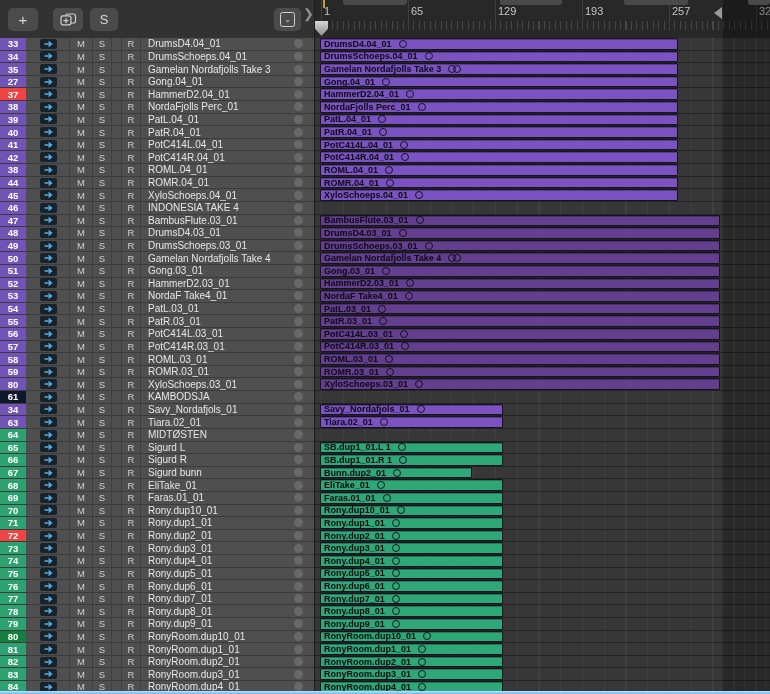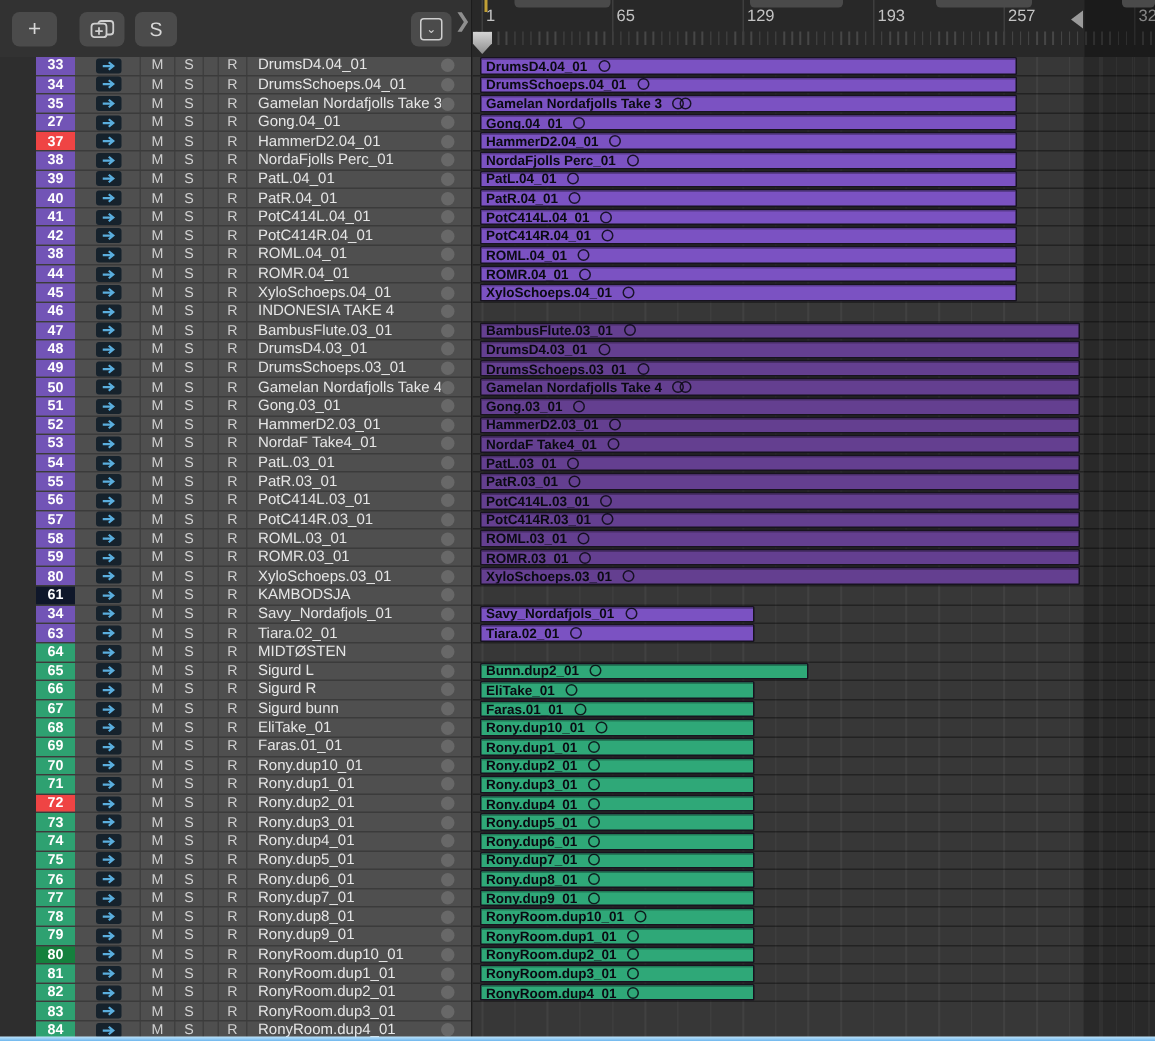--- a/index.html
+++ b/index.html
@@ -31,21 +31,21 @@
   #phtick{position:absolute;left:8px;top:0;width:2px;height:8px;background:#c2a035;}
   #endmarker{position:absolute;left:399px;top:7px;width:0;height:0;
      border-top:6px solid transparent;border-bottom:6px solid transparent;
      border-right:8px solid #9a9a9a;}
   
   .chrome{position:absolute;top:0;height:5px;background:#4a4a4a;border-radius:0 0 3px 3px;}
   
   #tracks{position:absolute;left:0;top:38px;width:315px;height:656px;overflow:hidden;
           border-right:1px solid #1c1c1c;box-sizing:border-box;--rh:12.6154px;}
   .trow{display:flex;align-items:center;height:12.6154px;background:#4f4f4f;
-        border-bottom:1px solid #3b3b3b;box-sizing:border-box;margin-left:24px;}
+        border-bottom:1px solid #3b3b3b;box-sizing:border-box;}
   .num{width:26px;align-self:stretch;color:#fff;font-size:9.5px;font-weight:bold;
        display:flex;align-items:center;justify-content:center;flex:none;}
   .chip{width:17px;height:10px;margin-left:14px;border-radius:2px;background:#16222c;
         display:flex;align-items:center;justify-content:center;flex:none;}
   .cell{align-self:stretch;display:flex;align-items:center;justify-content:center;
         font-size:9.5px;color:#d0d0d0;border-left:1px solid rgba(0,0,0,.2);flex:none;}
   .cm{width:22px;margin-left:12px;}
   .cs{width:18px;}
   .cg{width:9px;}
   .cr{width:18px;border-right:1px solid rgba(0,0,0,.2);}
@@ -1026,21 +1026,33 @@
           </div>
         </div>
         <div class="lrow">
           <div class="region" style="width:182.8px;background:#7b52c2">
                <span class="rlabel">Tiara.02_01</span>
             <span class="loop"></span>
           </div>
         </div>
         <div class="lrow"></div>
         <div class="lrow">
-          <div class="region" style="width:219px;background:#2fa878">
+          <div class="region" style="width:182.8px;background:#2fa878">
+               <span class="rlabel">SB.dup1_01.L 1</span>
+            <span class="loop"></span>
+          </div>
+        </div>
+        <div class="lrow">
+          <div class="region" style="width:182.8px;background:#2fa878">
+               <span class="rlabel">SB.dup1_01.R 1</span>
+            <span class="loop"></span>
+          </div>
+        </div>
+        <div class="lrow">
+          <div class="region" style="width:152px;background:#2fa878">
                <span class="rlabel">Bunn.dup2_01</span>
             <span class="loop"></span>
           </div>
         </div>
         <div class="lrow">
           <div class="region" style="width:182.8px;background:#2fa878">
                <span class="rlabel">EliTake_01</span>
             <span class="loop"></span>
           </div>
         </div>

